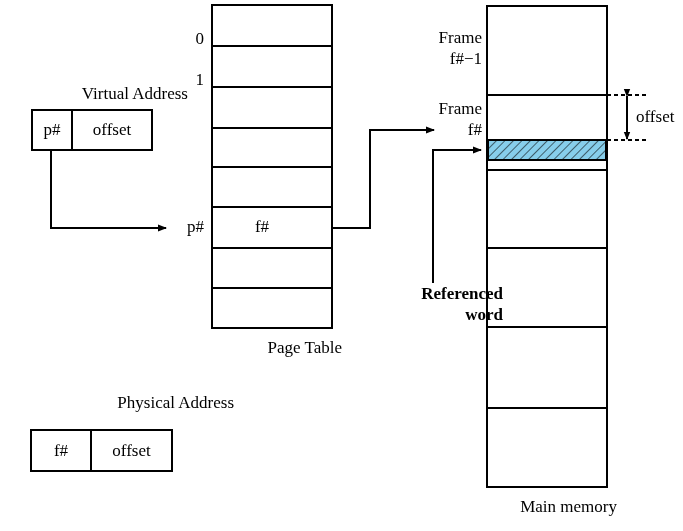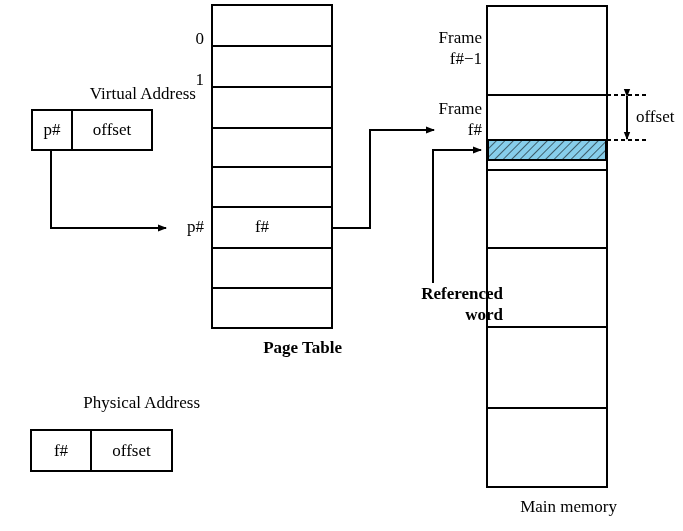--- a/index.html
+++ b/index.html
@@ -110,35 +110,35 @@
 
       <g stroke-width="1.1">
         <line x1="607" y1="95" x2="648" y2="95" stroke-dasharray="4,3"></line>
         <line x1="607" y1="140" x2="648" y2="140" stroke-dasharray="4,3"></line>
         <line x1="627" y1="96" x2="627" y2="139" marker-start="url(#arrowHeadUp)" marker-end="url(#arrowHeadUp)"></line>
       </g>
 
     </g>
   </svg>
 
-  <div class="lbl center" style="left:16px; top:84px; width:180px;">Virtual Address</div>
+  <div class="lbl center" style="left:8px; top:84px; width:180px;">Virtual Address</div>
   <div class="cellText" style="left:32px; top:120px; width:40px;">p#</div>
   <div class="cellText" style="left:72px; top:120px; width:80px;">offset</div>
 
-  <div class="lbl center" style="left:0px; top:393px; width:200px;">Physical Address</div>
+  <div class="lbl center" style="left:0px; top:393px; width:200px;padding-left:34px;">Physical Address</div>
   <div class="cellText" style="left:31px; top:441px; width:60px;">f#</div>
   <div class="cellText" style="left:91px; top:441px; width:81px;">offset</div>
 
   <div class="lbl right" style="left:160px; top:29px; width:44px;">0</div>
   <div class="lbl right" style="left:160px; top:70px; width:44px;">1</div>
   <div class="lbl right" style="left:160px; top:217px; width:44px;">p#</div>
 
   <div class="cellText" style="left:212px; top:217px; width:100px;">f#</div>
 
-  <div class="lbl center" style="left:202px; top:338px; width:140px;font-weight:bold;">Page Table</div>
+  <div class="lbl center" style="left:202px; top:338px; width:140px;">Page Table</div>
 
   <div class="lbl center" style="left:408px; top:28px; width:74px;">Frame</div>
   <div class="lbl center" style="left:408px; top:49px; width:74px;">f#−1</div>
 
   <div class="lbl center" style="left:408px; top:99px; width:74px;">Frame</div>
   <div class="lbl center" style="left:408px; top:120px; width:74px;">f#</div>
 
   <div class="lbl" style="left:636px; top:107px;">offset</div>
 
   <div class="lbl center" style="left:363px; top:284px; width:140px;font-weight:bold;">Referenced</div>

